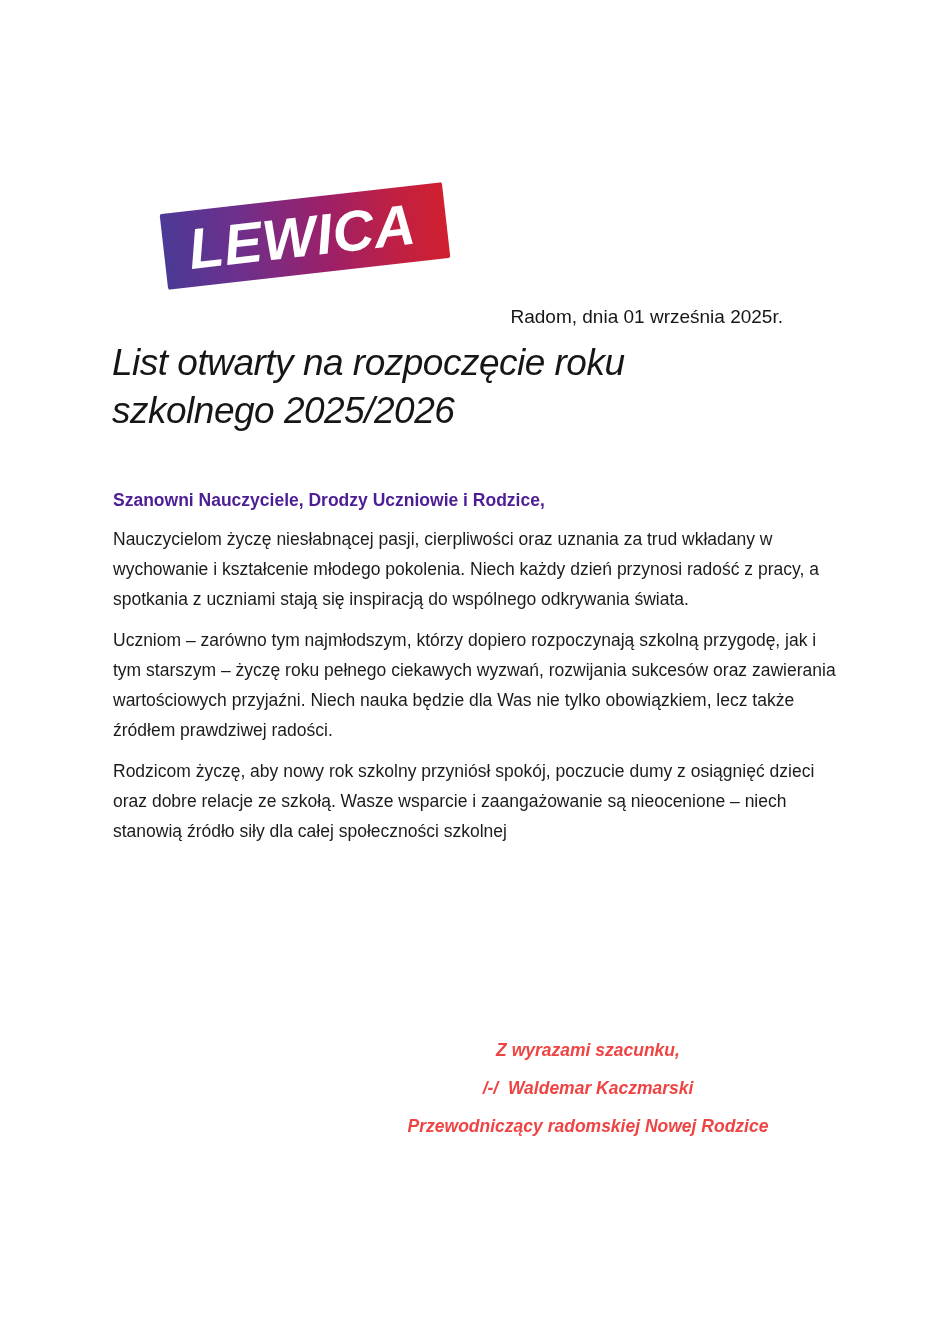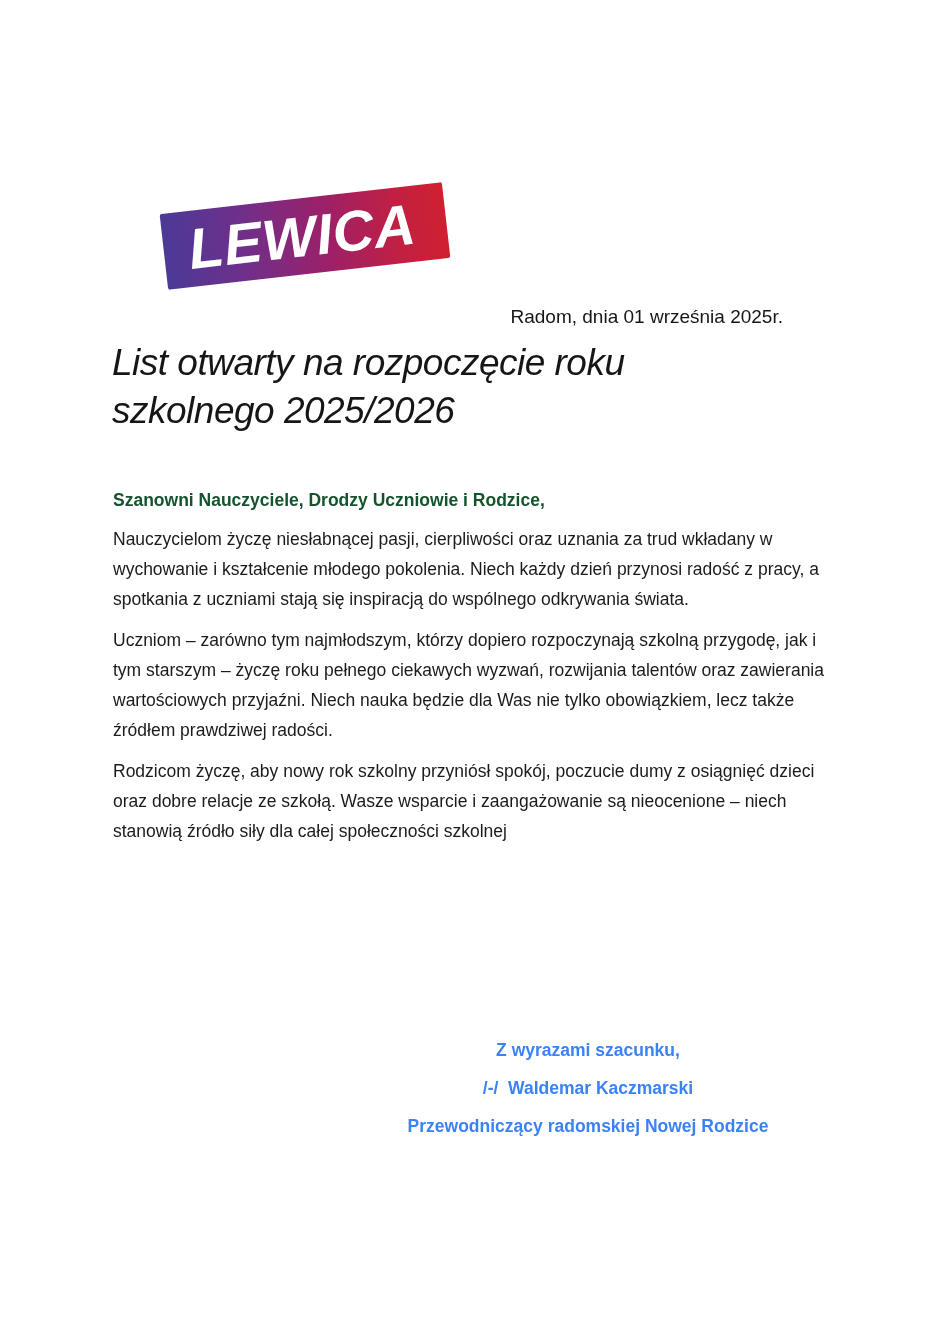--- a/index.html
+++ b/index.html
@@ -62,21 +62,21 @@
     line-height: 48px;
     color: #161616;
   }
   
   .greeting {
     position: absolute;
     left: 113px;
     top: 490px;
     font-size: 17.5px;
     font-weight: bold;
-    color: #14532d;
+    color: #4c1d95;
   }
   
   .body-text {
     position: absolute;
     left: 113px;
     top: 524px;
     width: 728px;
   }
   .body-text p {
     margin: 0 0 11px 0;
@@ -88,21 +88,22 @@
   .signature {
     position: absolute;
     left: 338px;
     top: 1040px;
     width: 500px;
     text-align: center;
   }
   .signature div {
     font-size: 17.5px;
     font-weight: bold;
-    color: #3b82f6;
+    font-style: italic;
+    color: #ef4444;
     line-height: 20px;
     margin-bottom: 18px;
     white-space: pre-wrap;
   }
 </style>
 </head>
 <body>
 
 <div class="page">
 
@@ -111,21 +112,21 @@
   </div>
 
   <div class="date-line">Radom, dnia 01 września 2025r.</div>
 
   <h1 class="doc-title">List otwarty na rozpoczęcie roku szkolnego 2025/2026</h1>
 
   <div class="greeting">Szanowni Nauczyciele, Drodzy Uczniowie i Rodzice,</div>
 
   <div class="body-text">
     <p>Nauczycielom życzę niesłabnącej pasji, cierpliwości oraz uznania za trud wkładany w wychowanie i kształcenie młodego pokolenia. Niech każdy dzień przynosi radość z pracy, a spotkania z uczniami stają się inspiracją do wspólnego odkrywania świata.</p>
-    <p>Uczniom – zarówno tym najmłodszym, którzy dopiero rozpoczynają szkolną przygodę, jak i tym starszym – życzę roku pełnego ciekawych wyzwań, rozwijania talentów oraz zawierania wartościowych przyjaźni. Niech nauka będzie dla Was nie tylko obowiązkiem, lecz także źródłem prawdziwej radości.</p>
+    <p>Uczniom – zarówno tym najmłodszym, którzy dopiero rozpoczynają szkolną przygodę, jak i tym starszym – życzę roku pełnego ciekawych wyzwań, rozwijania sukcesów oraz zawierania wartościowych przyjaźni. Niech nauka będzie dla Was nie tylko obowiązkiem, lecz także źródłem prawdziwej radości.</p>
     <p>Rodzicom życzę, aby nowy rok szkolny przyniósł spokój, poczucie dumy z osiągnięć dzieci oraz dobre relacje ze szkołą. Wasze wsparcie i zaangażowanie są nieocenione – niech stanowią źródło siły dla całej społeczności szkolnej</p>
   </div>
 
   <div class="signature">
     <div>Z wyrazami szacunku,</div>
     <div>/-/  Waldemar Kaczmarski</div>
     <div>Przewodniczący radomskiej Nowej Rodzice</div>
   </div>
 
 </div>

